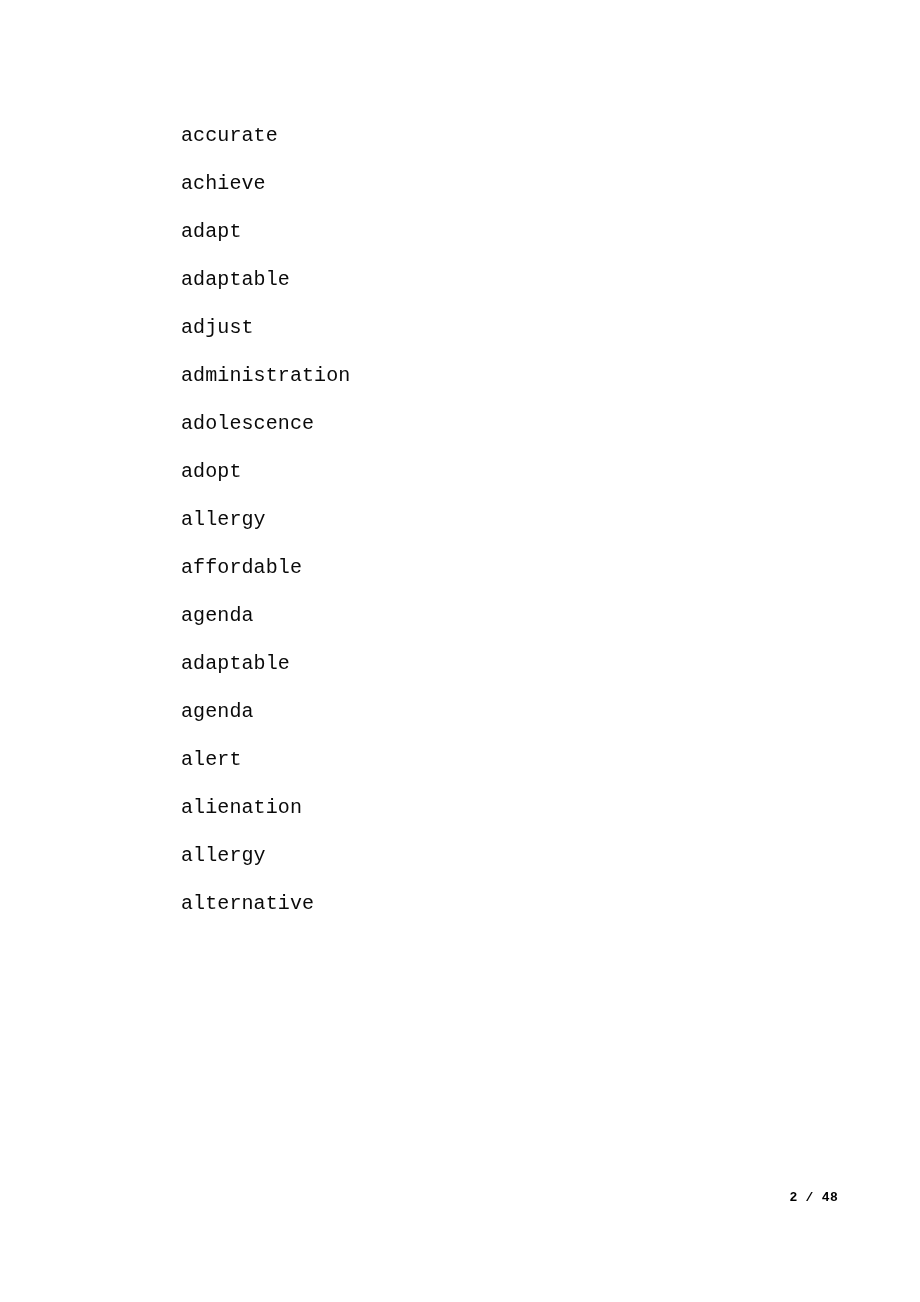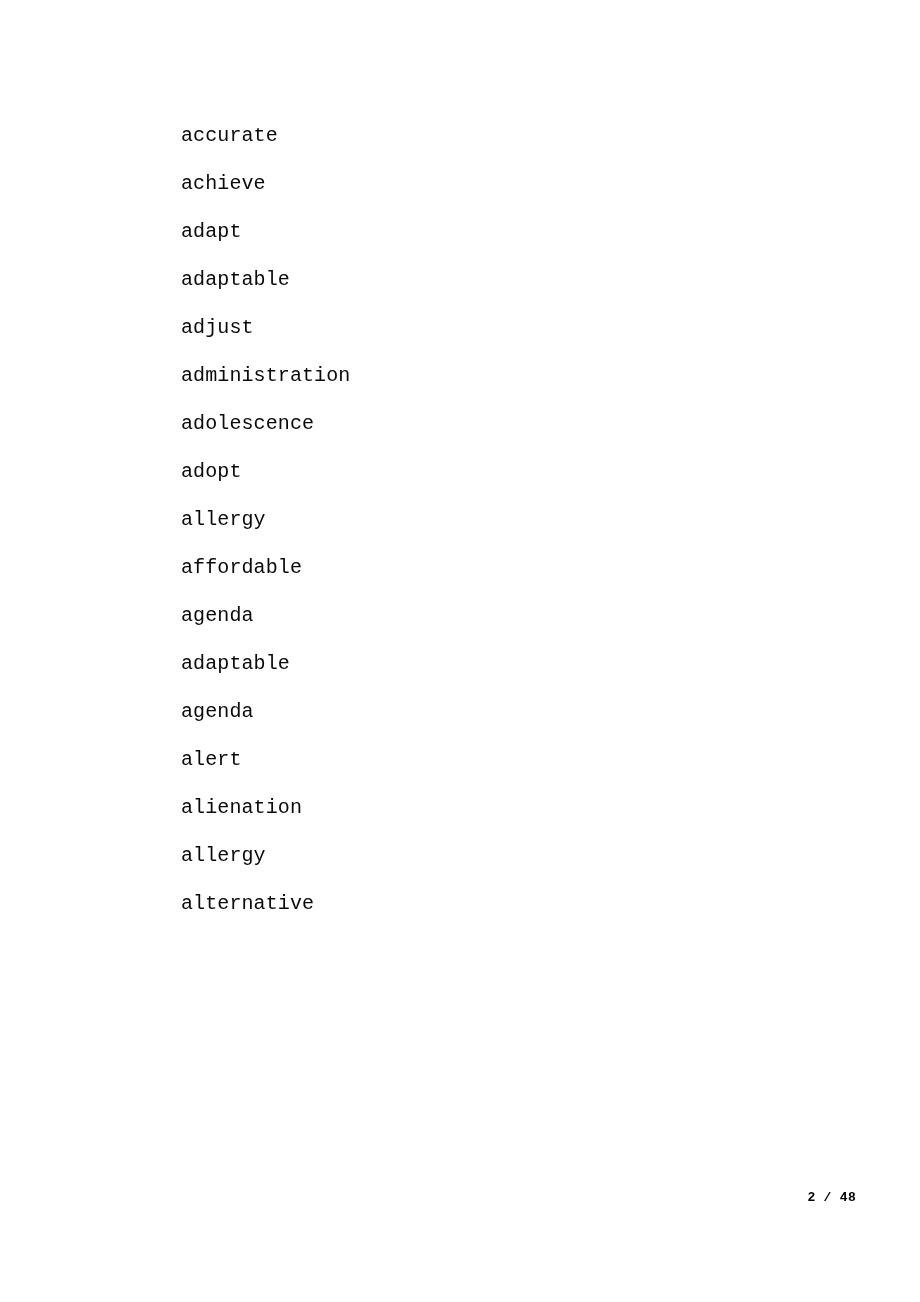--- a/index.html
+++ b/index.html
@@ -31,21 +31,21 @@
     color: #0a0a0a;
     white-space: nowrap;
     letter-spacing: 0.1px;
   }
   .page-footer {
     position: absolute;
     right: 0;
     top: 1188px;
     width: 920px;
     text-align: right;
-    padding-right: 64px;
+    padding-right: 82px;
     box-sizing: border-box;
   }
   .page-number {
     font-size: 13px;
     font-weight: bold;
     color: #000000;
     letter-spacing: 0.3px;
   }
 </style>
 </head>

